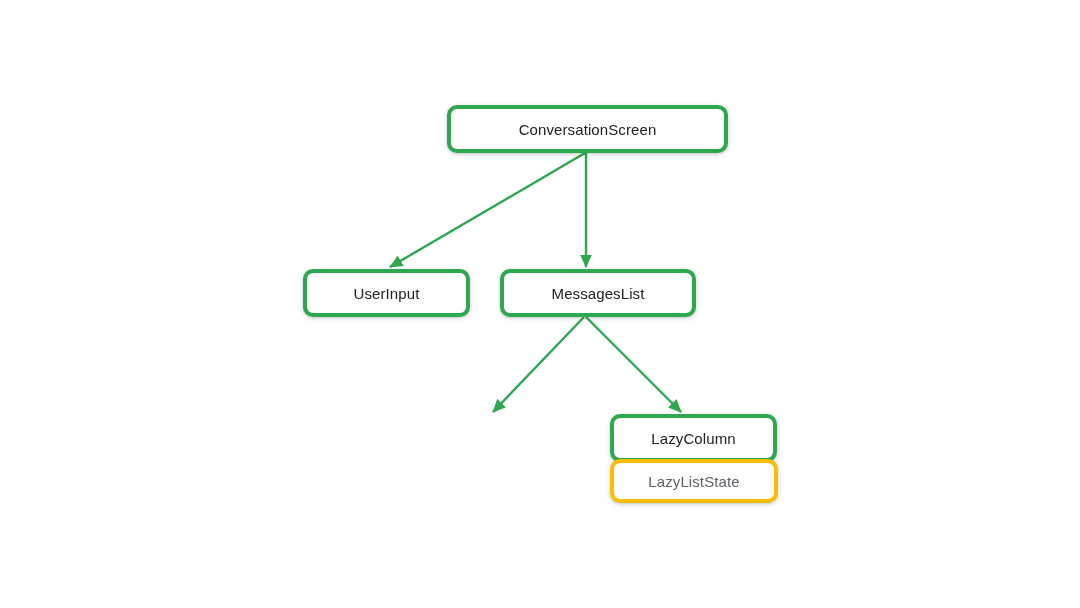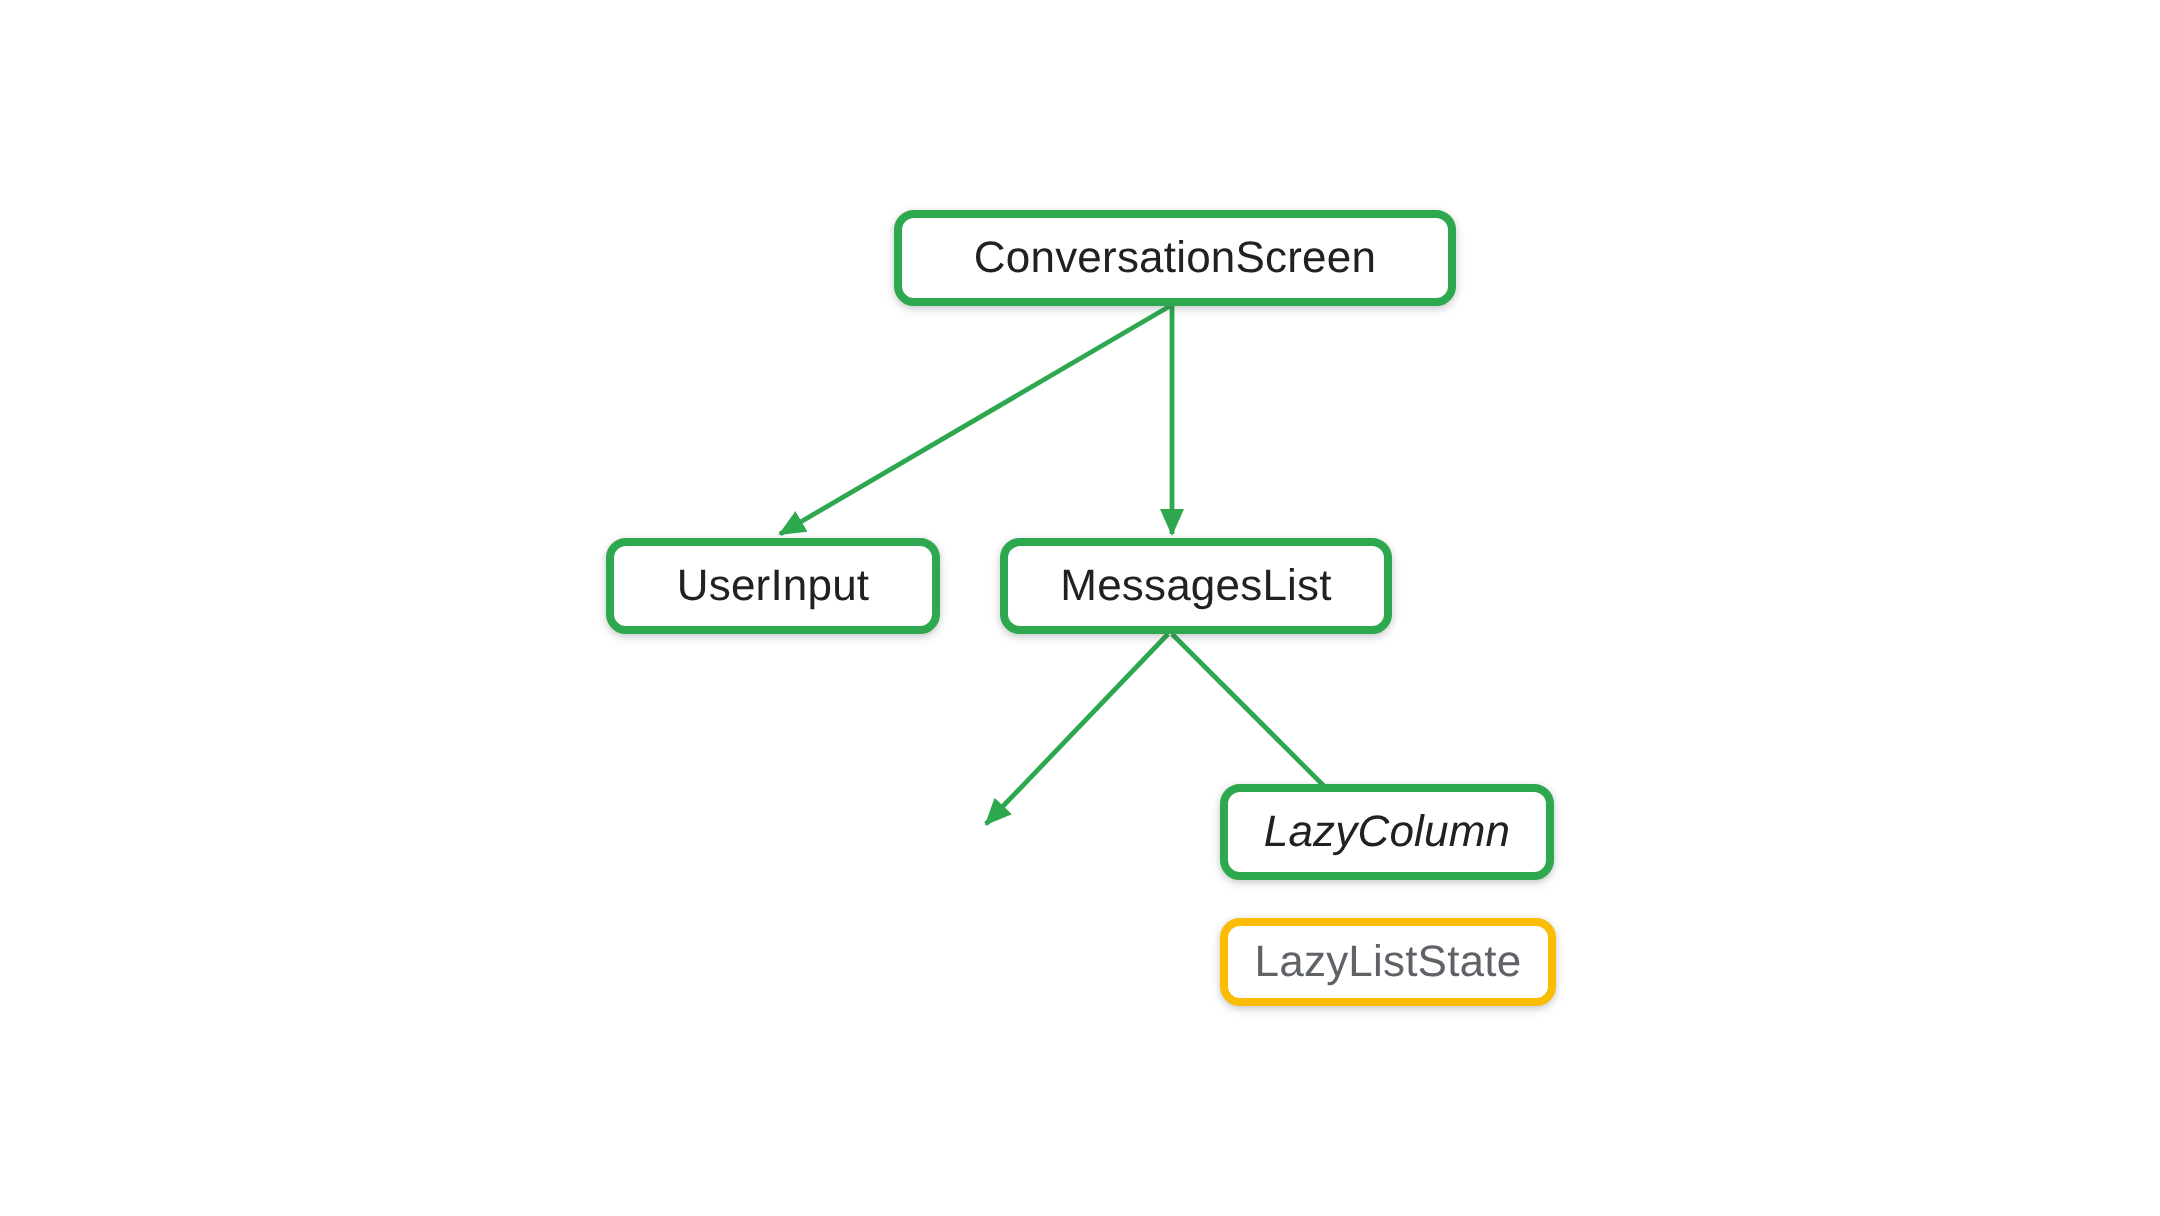--- a/index.html
+++ b/index.html
@@ -34,21 +34,21 @@
     border-style: solid;
     border-width: 4px;
     border-radius: 10px;
     display: flex;
     align-items: center;
     justify-content: center;
     box-shadow: 0 1px 3px rgba(60,64,67,0.22), 0 2px 6px rgba(60,64,67,0.10);
     white-space: nowrap;
   }
   .node-label {
-    font-size: 22px;
+    font-size: 15px;
     letter-spacing: 0.1px;
     line-height: 1;
   }
   .node.green { border-color: #2ea84f; }
   .node.amber { border-color: #fbbc04; }
   .label-dark  { color: #202124; }
   .label-muted { color: #5f6368; }
 </style>
 </head>
 <body>
@@ -77,21 +77,21 @@
 
   <div class="node green" style="left:303px; top:269px; width:167px; height:48px;text-align:right;">
     <span class="node-label label-dark">UserInput</span>
   </div>
 
   <div class="node green" style="left:500px; top:269px; width:196px; height:48px;">
     <span class="node-label label-dark">MessagesList</span>
   </div>
 
 
-  <div class="node green" style="left:610px; top:392px; width:167px; height:48px; z-index:1;font-style:italic;">
+  <div class="node green" style="left:610px; top:414px; width:167px; height:48px; z-index:1;">
     <span class="node-label label-dark">LazyColumn</span>
   </div>
 
   <div class="node amber" style="left:610px; top:459px; width:168px; height:44px; z-index:2;text-align:center;">
     <span class="node-label label-muted">LazyListState</span>
   </div>
 
 </div>
 
 </body></html>

